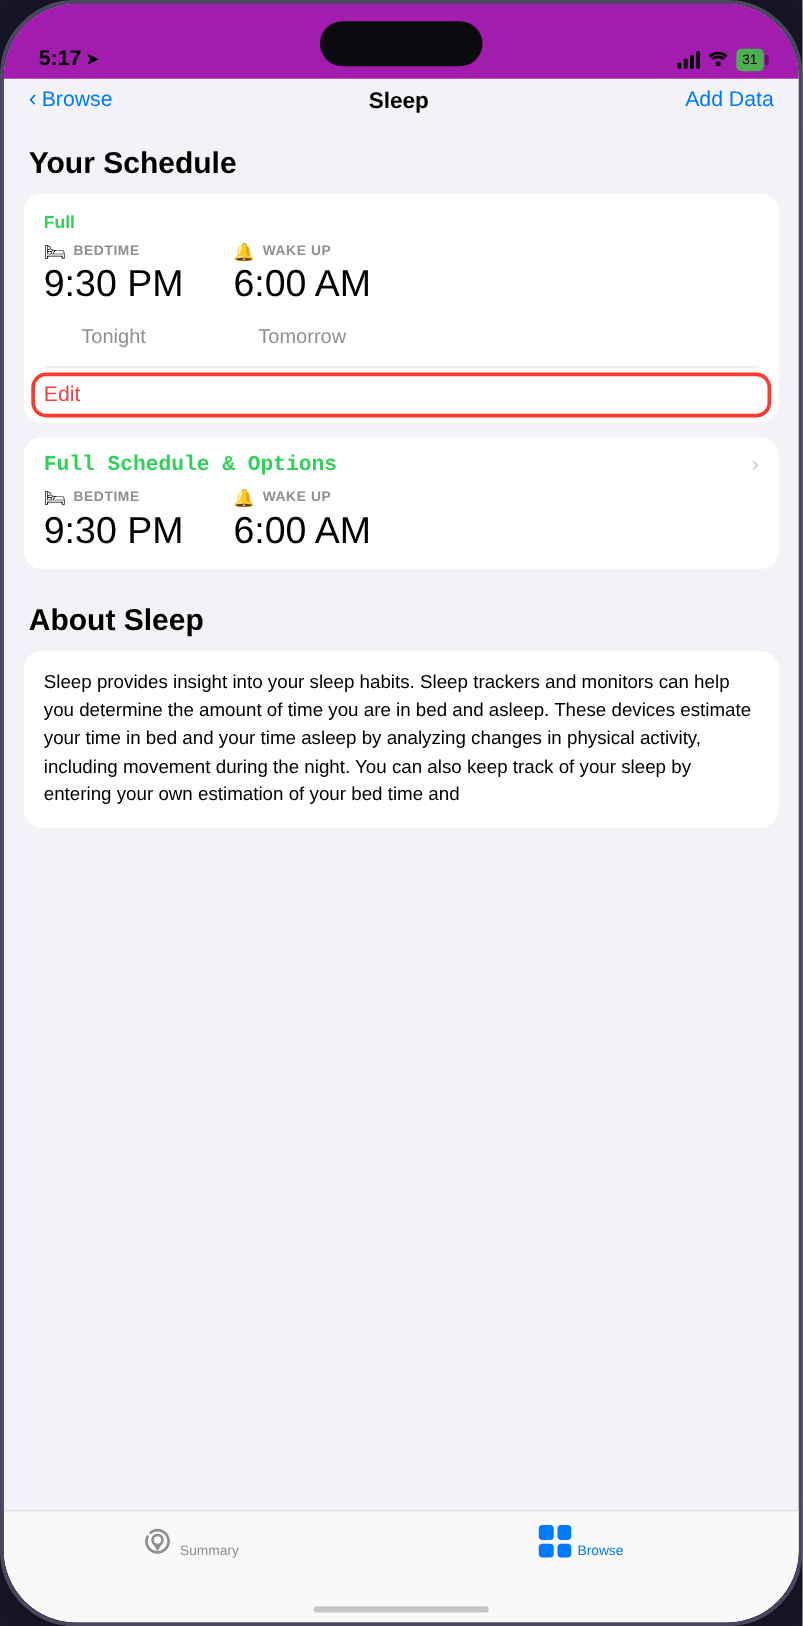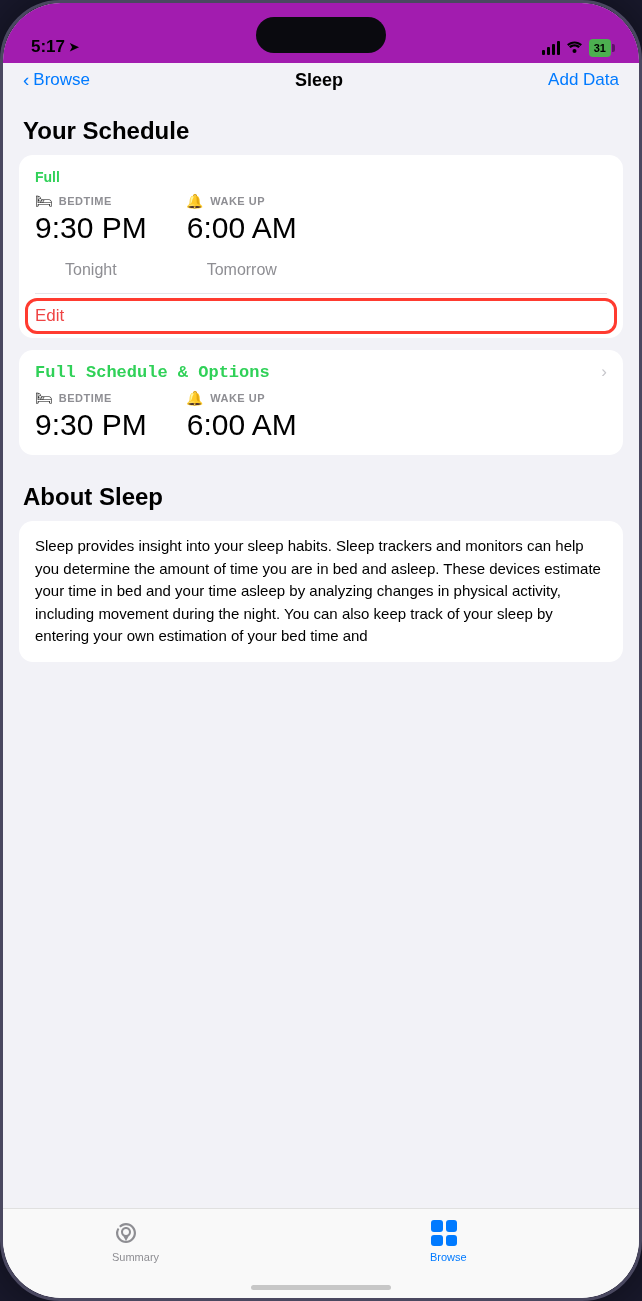--- a/index.html
+++ b/index.html
@@ -112,21 +112,21 @@
       color: #000;
     }
 
     .battery-indicator {
       display: flex;
       align-items: center;
       background: #4caf50;
       border-radius: 4px;
       padding: 2px 5px;
       font-size: 11px;
-      font-weight: 700;
+      font-weight: 400;
       color: #000;
       position: relative;
       height: 18px;
     }
 
     .battery-indicator::after {
       content: '';
       position: absolute;
       right: -4px;
       top: 50%;
@@ -319,22 +319,21 @@
       background: rgba(249,249,249,0.95);
       border-top: 1px solid #e0e0e0;
       display: flex;
       align-items: flex-start;
       justify-content: space-around;
       padding-top: 10px;
     }
 
     .tab-item {
       display: flex;
-      flex-direction: column;
-      align-items: flex-start;
+      align-items: flex-end;
       gap: 4px;
       cursor: pointer;
       width: 100px;
     }
 
     .tab-icon {
       width: 28px;
       height: 28px;
       display: flex;
       align-items: center;

